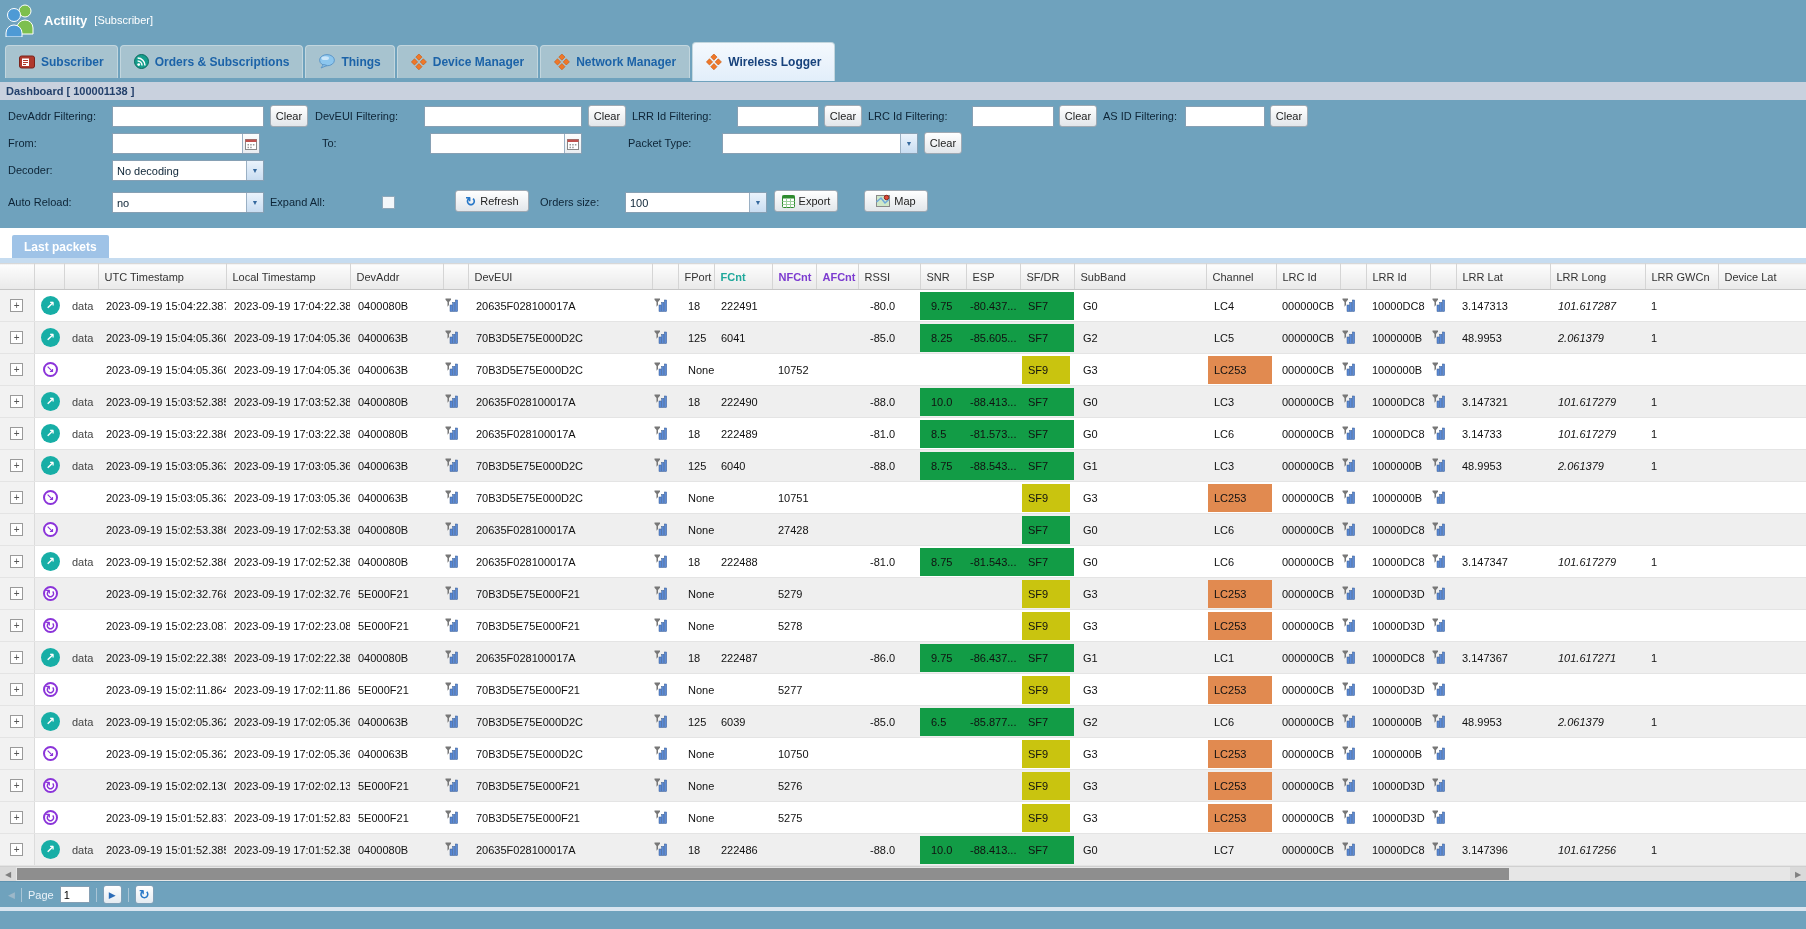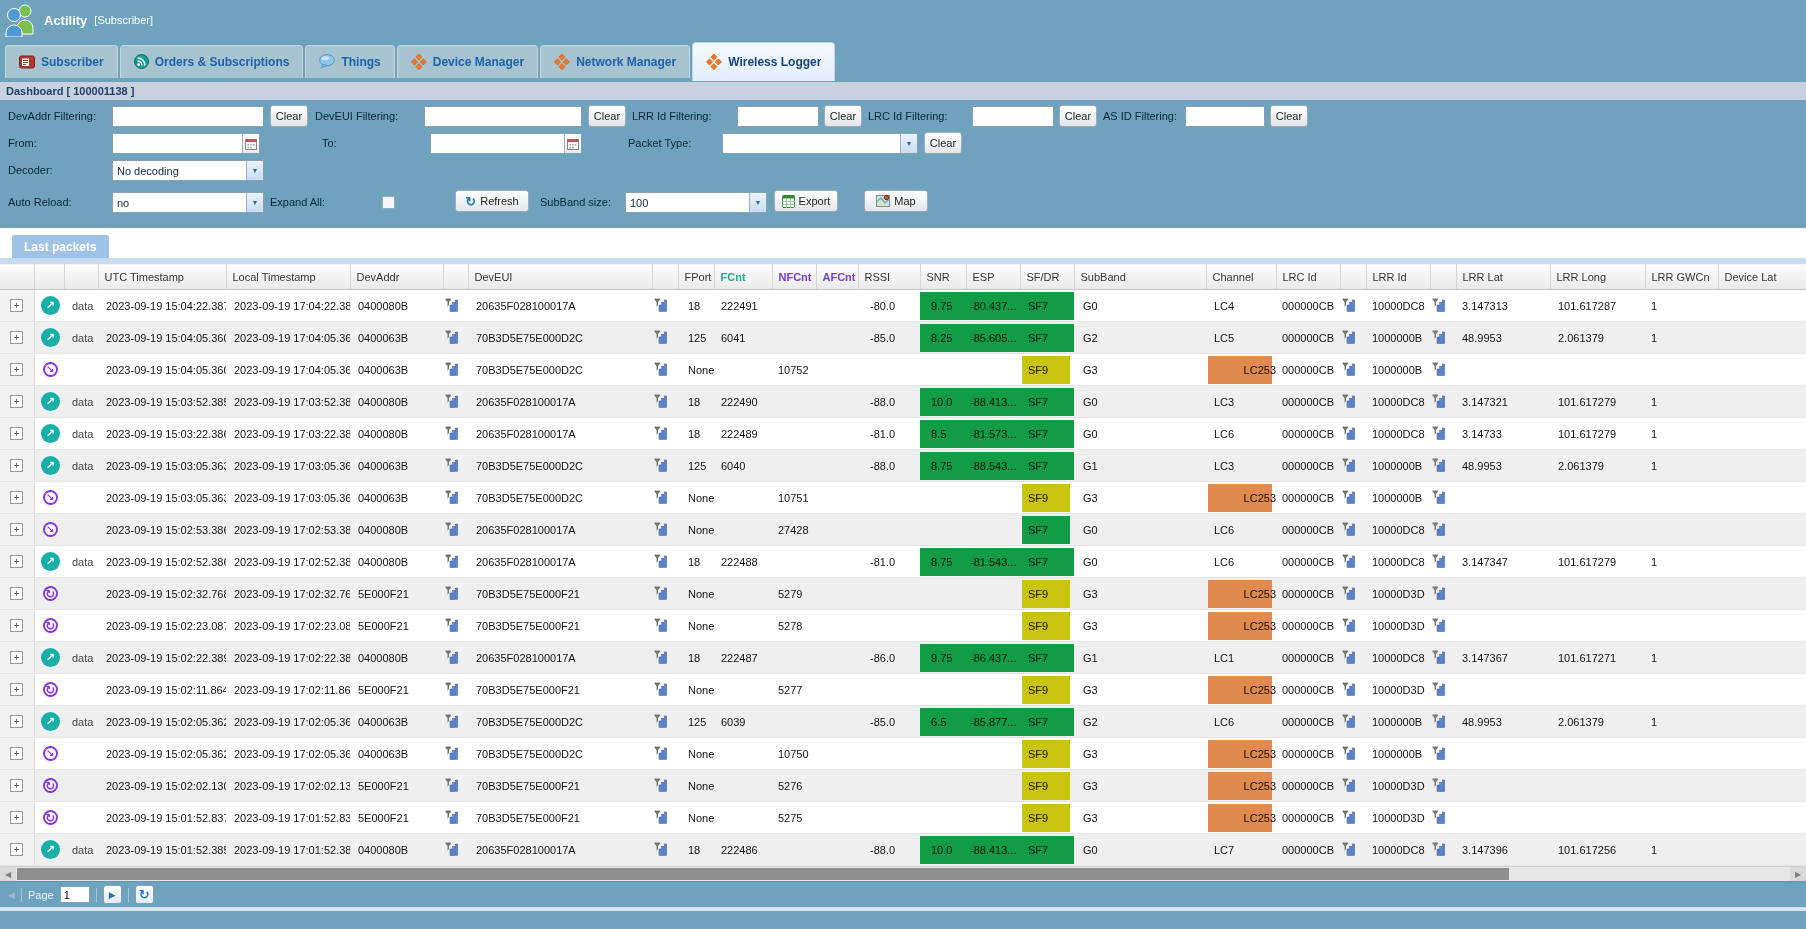--- a/index.html
+++ b/index.html
@@ -63,31 +63,31 @@
   .grid td.c-type { color:#444; padding-left:8px; }
   .c-utc,.c-local,.c-devaddr,.c-deveui { padding-left:8px !important; }
   .c-fport { padding-left:10px !important; }
   .c-fcnt { padding-left:7px !important; }
   .c-rssi { padding-left:12px !important; }
   .c-snr { padding-left:11px !important; }
   .c-esp { padding-left:4px !important; }
   .c-sf { padding-left:8px !important; }
   .c-subband { padding-left:9px !important; }
   .c-channel { padding-left:8px !important;margin-left:44px; }
-  .c-lrrlong { padding-left:8px !important; }
+  .c-lrrlong { padding-left:8px !important;font-style:italic; }
 
   
   td.band { background-image:linear-gradient(var(--green,#129C46),var(--green,#129C46));
             background-repeat:no-repeat; background-size:100% 28px; background-position:0 2px; }
   td.cell-green { background-image:linear-gradient(var(--green,#129C46),var(--green,#129C46));
                   background-repeat:no-repeat; background-size:calc(100% - 6px) 28px; background-position:2px 2px; }
   td.cell-yellow { background-image:linear-gradient(var(--yellow,#C9C40F),var(--yellow,#C9C40F));
                    background-repeat:no-repeat; background-size:calc(100% - 6px) 28px; background-position:2px 2px; }
   td.cell-orange { background-image:linear-gradient(var(--orange,#E18A50),var(--orange,#E18A50));
-                   background-repeat:no-repeat; background-size:calc(100% - 6px) 28px; background-position:2px 2px;text-align:right; }
+                   background-repeat:no-repeat; background-size:calc(100% - 6px) 28px; background-position:2px 2px; }
 
   .expand-box { display:inline-flex; width:13px; height:13px; border:1px solid #9A9A9A; background:#fff; color:#555;
                 font-size:10px; line-height:11px; align-items:center; justify-content:center; cursor:pointer; }
   .dir { display:inline-flex; width:19px; height:19px; border-radius:50%; align-items:center; justify-content:center;
          font-weight:bold; font-size:11px; line-height:1; }
   .dir.up { background:var(--uplink,#17AEA6); color:#fff; }
   .dir.down, .dir.mc { width:15px; height:15px; background:#fff; color:var(--downlink,#8B34D9);
                        border:2px solid var(--downlink,#8B34D9); font-size:10px; }
   .dir.mc { font-size:12px; }
 
@@ -292,21 +292,21 @@
     <div class="select" style="left:112px;top:92px;width:152px">
       <span>no</span>
       <span class="trigger">▼</span>
     </div>
     <span class="lbl" style="left:270px;top:92px">Expand All:</span>
     <span class="checkbox" style="left:382px;top:96px"></span>
     <button class="btn" style="left:455px;top:90px;width:74px">
       <span class="ic-refresh">↻</span>
       <span>Refresh</span>
     </button>
-    <span class="lbl" style="left:540px;top:92px">SubBand size:</span>
+    <span class="lbl" style="left:540px;top:92px">Orders size:</span>
     <div class="select" style="left:625px;top:92px;width:142px">
       <span>100</span>
       <span class="trigger">▼</span>
     </div>
     <button class="btn" style="left:774px;top:90px;width:64px">
       <span style="display:inline-flex">
         <svg width="13" height="13">
             <rect x="0.5" y="0.5" width="12" height="12" rx="1" fill="#fff" stroke="#2E8B2E"></rect>
             <rect x="0.5" y="0.5" width="12" height="3" fill="#2E8B2E"></rect>
             <g stroke="#9CCF9C" stroke-width="1">

